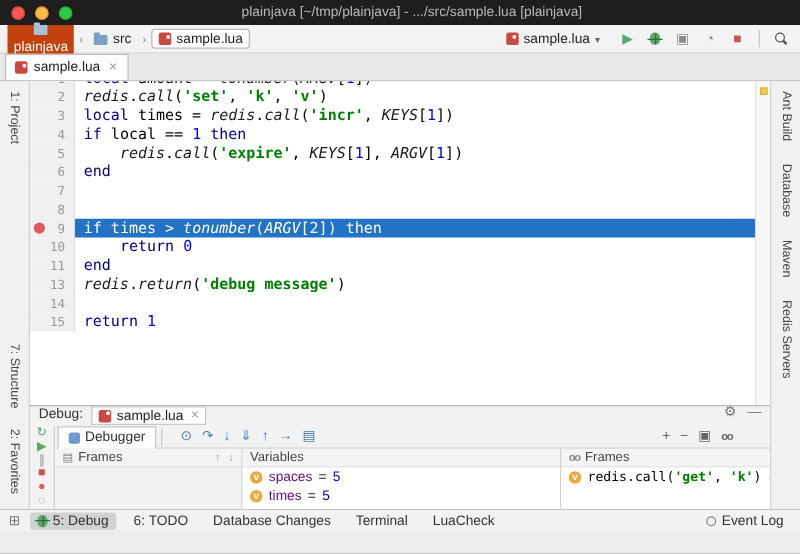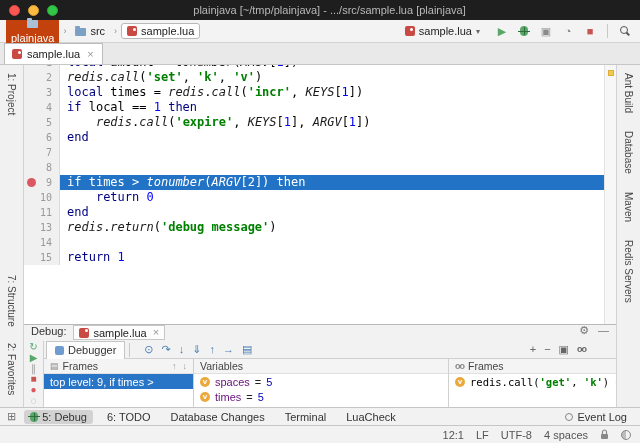--- a/index.html
+++ b/index.html
@@ -319,23 +319,20 @@
             <div class="dbg-panels">
               <div class="panel frames">
                 <div class="phead">
                   <span class="picn">▤</span>
                   <span>Frames</span>
                   <span id="frames-nav" class="phead-right">
                       <span>↑</span>
                       <span>↓</span>
                     </span>
                 </div>
-                <div id="frames-list" class="plist">
-                    <div class="pitem selected">top level: 9, if times &gt;</div>
-                  </div>
               </div>
               <div class="panel vars">
                 <div class="phead">
                   <span>Variables</span>
                 </div>
                 <div id="vars-list" class="plist">
                     <div class="pitem">
                       <span class="vicon">v</span>
                       <span class="vname">spaces</span>
                       <span> = </span>
@@ -396,28 +393,14 @@
         </span>
       </span>
     <span id="bb-right" style="margin-left:auto;display:flex;gap:5px;align-items:center">
         <span class="bbitem">
           <span class="icon-balloon"></span>
           <span>Event Log</span>
         </span>
       </span>
   </div>
 
-  <div class="statusbar">
-    <span class="sb-spacer"></span>
-    <span id="sb-items" style="display:flex;gap:12px">
-        <span class="sbitem">12:1</span>
-        <span class="sbitem">LF</span>
-        <span class="sbitem">UTF-8</span>
-        <span class="sbitem">4 spaces</span>
-      </span>
-    <svg width="9" height="11" viewBox="0 0 9 11">
-      <path d="M2.5 5 V3 a2 2 0 0 1 4 0 V5" stroke="#888" stroke-width="1.2" fill="none"></path>
-      <rect x="1" y="5" width="7" height="5" rx="1" fill="#888"></rect>
-    </svg>
-    <span class="icon-memory"></span>
-  </div>
 
 </div>
 
 </body></html>

